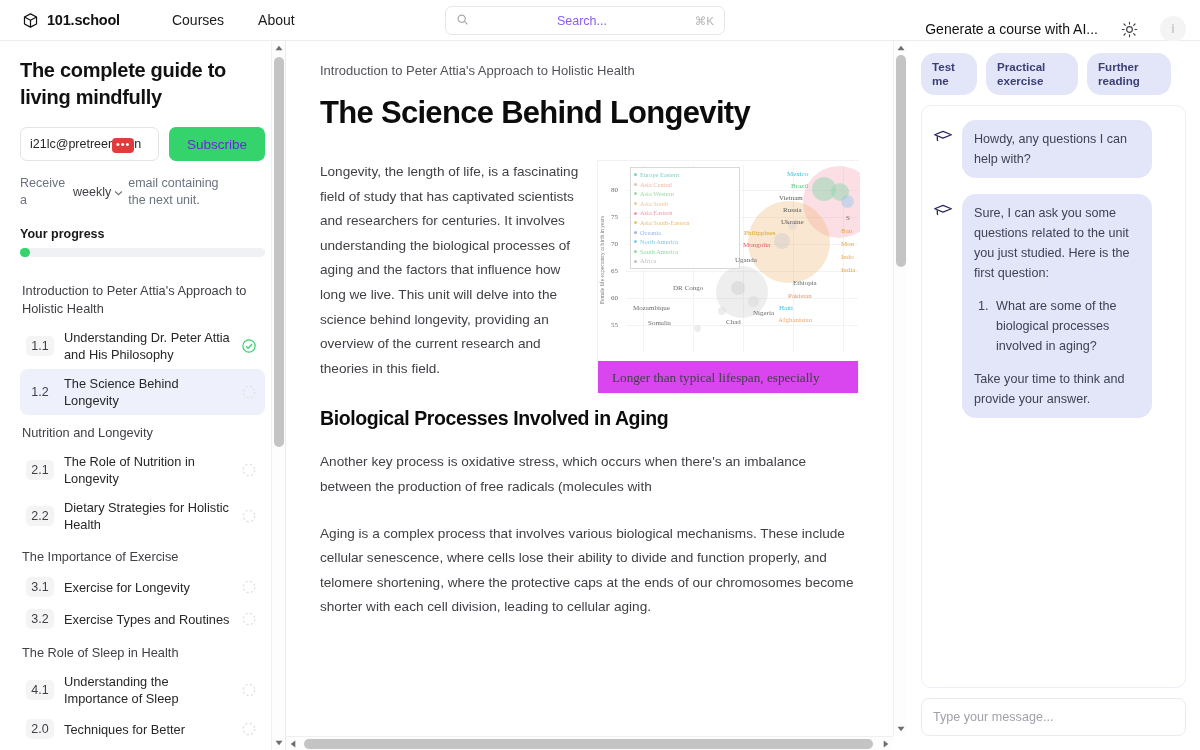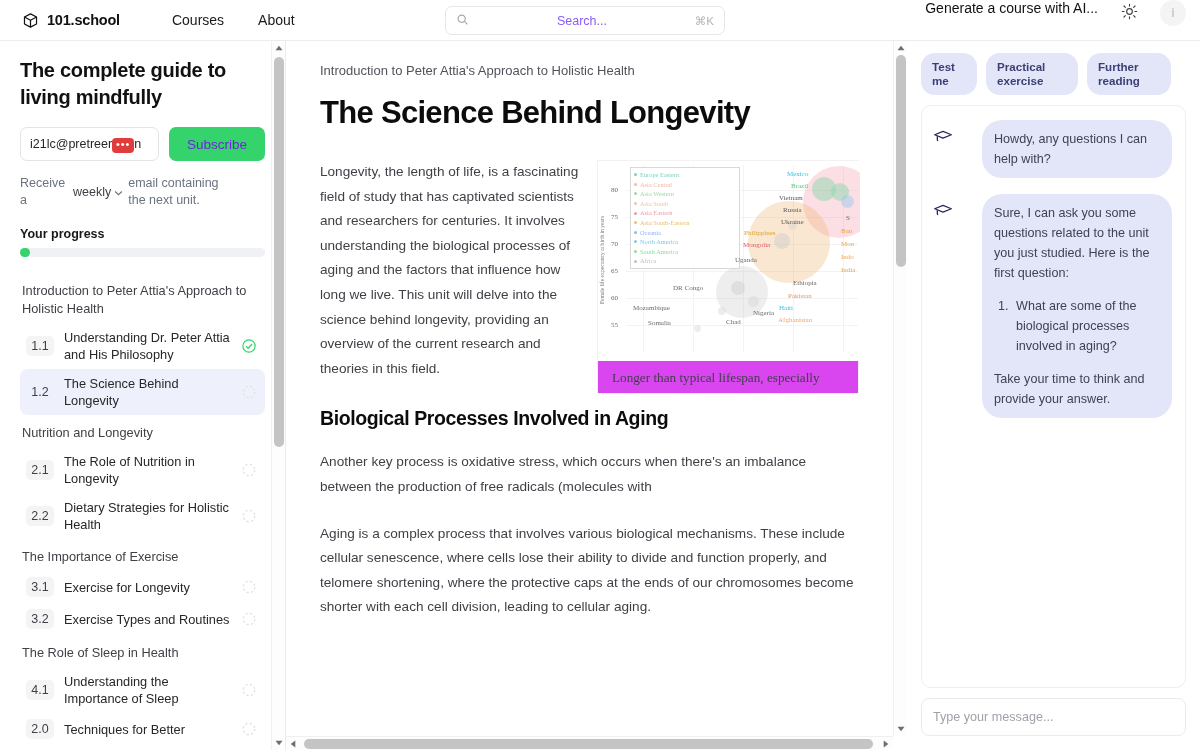--- a/index.html
+++ b/index.html
@@ -32,21 +32,21 @@
     border: 1px solid #e6e6e6; border-radius: 7px;
     background: #fff;
     display: flex; align-items: center; padding: 0 10px;
   }
   .search-ico { width: 13px; height: 13px; flex: 0 0 auto; }
   .search-ph { flex: 1; text-align: center; font-size: 12.5px; color: #8b5cf6; }
   .search-kbd { font-size: 11.5px; color: #b4b4b4; }
 
   .header-right {
     position: absolute; right: 14px; top: 0; height: 58px;
-    display: flex; gap: 20px;
+    display: flex; align-items: center; gap: 20px;
   }
   .gen-ai { font-size: 14px; color: #111; white-space: nowrap; }
   .sun-btn { width: 22px; height: 22px; display:flex; align-items:center; justify-content:center; }
   .avatar-btn {
     width: 26px; height: 26px; border-radius: 50%;
     background: #f4f4f5; display: flex; align-items: center; justify-content: center;
     color: #c9c9cd; font-size: 12px; font-weight: bold;
   }
 
   
@@ -178,22 +178,22 @@
     text-align: left;
   }
   .chat-window {
     flex: 1; border: 1px solid #eceef5; border-radius: 10px; background: #fff;
     padding: 14px 10px; overflow: hidden; min-height: 0;
   }
   .msg { display: flex; align-items: flex-start; gap: 8px; margin-bottom: 16px; }
   .msg.user { justify-content: flex-end; }
   .ava { width: 22px; min-width: 22px; height: 22px; display: flex; align-items: center; justify-content: center; margin-top: 6px; }
   .bubble {
-    background: #e3e6f8; color: #3d4257; border-radius: 20px;
-    font-size: 12.6px; line-height: 20px; padding: 9px 12px; max-width: 190px; margin-left: 20px;
+    background: #e3e6f8; color: #3d4257; border-radius: 14px;
+    font-size: 12.6px; line-height: 20px; padding: 9px 12px; max-width: 190px;
   }
   .bubble ol { margin: 13px 0 13px 18px; padding: 0; }
   .bubble ol li { margin: 0; padding-left: 4px; }
   .chat-input {
     height: 38px; border: 1px solid #ebebeb; border-radius: 8px; background: #fff;
     display: flex; align-items: center; padding: 0 11px;
     font-size: 12.6px; color: #a1a1aa;
   }
 </style>
 </head>

